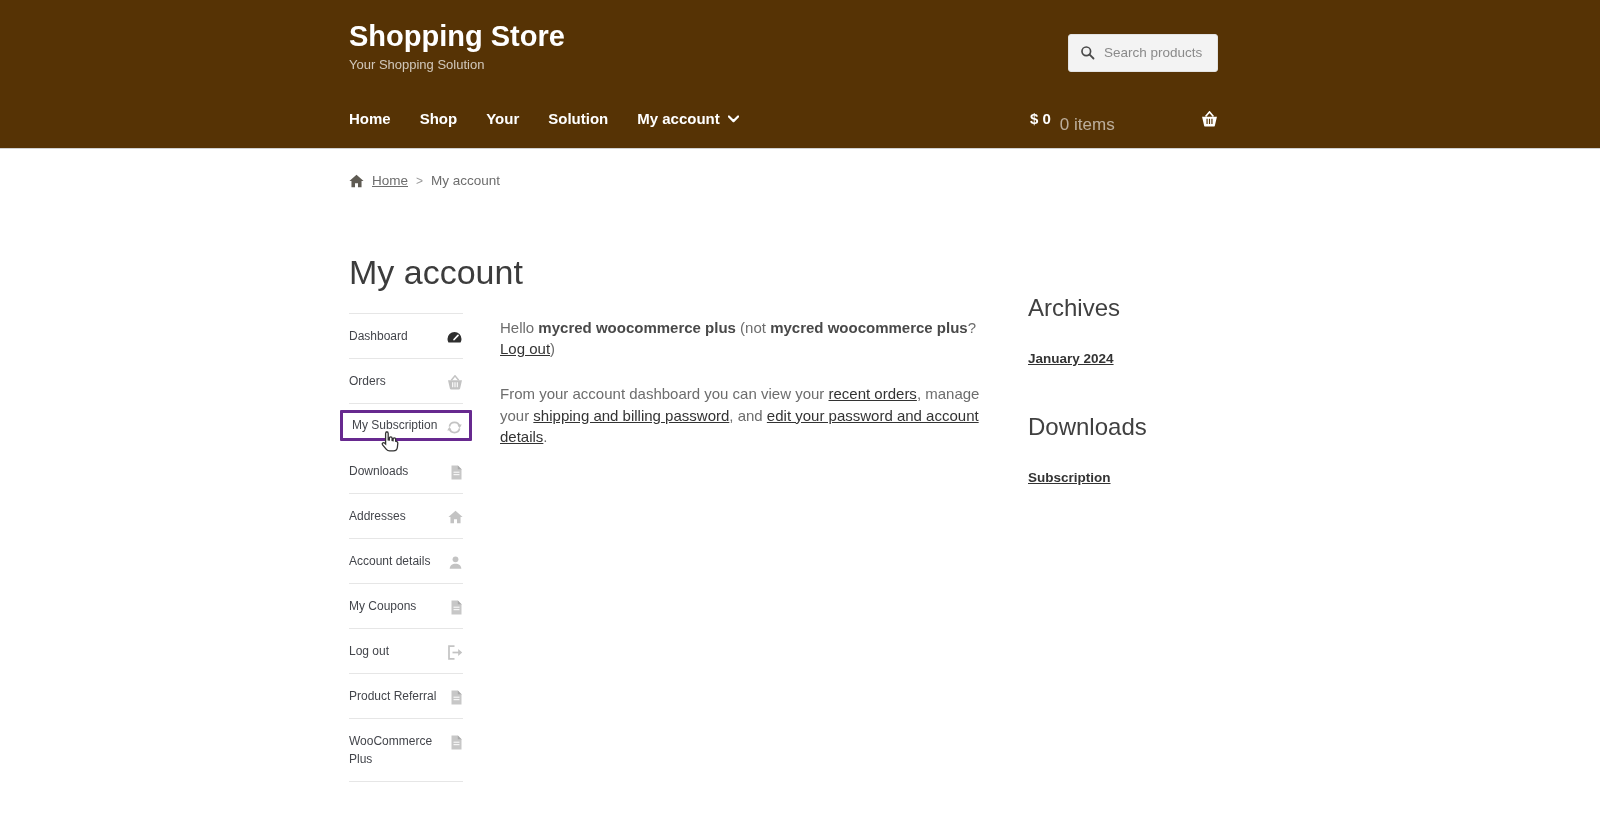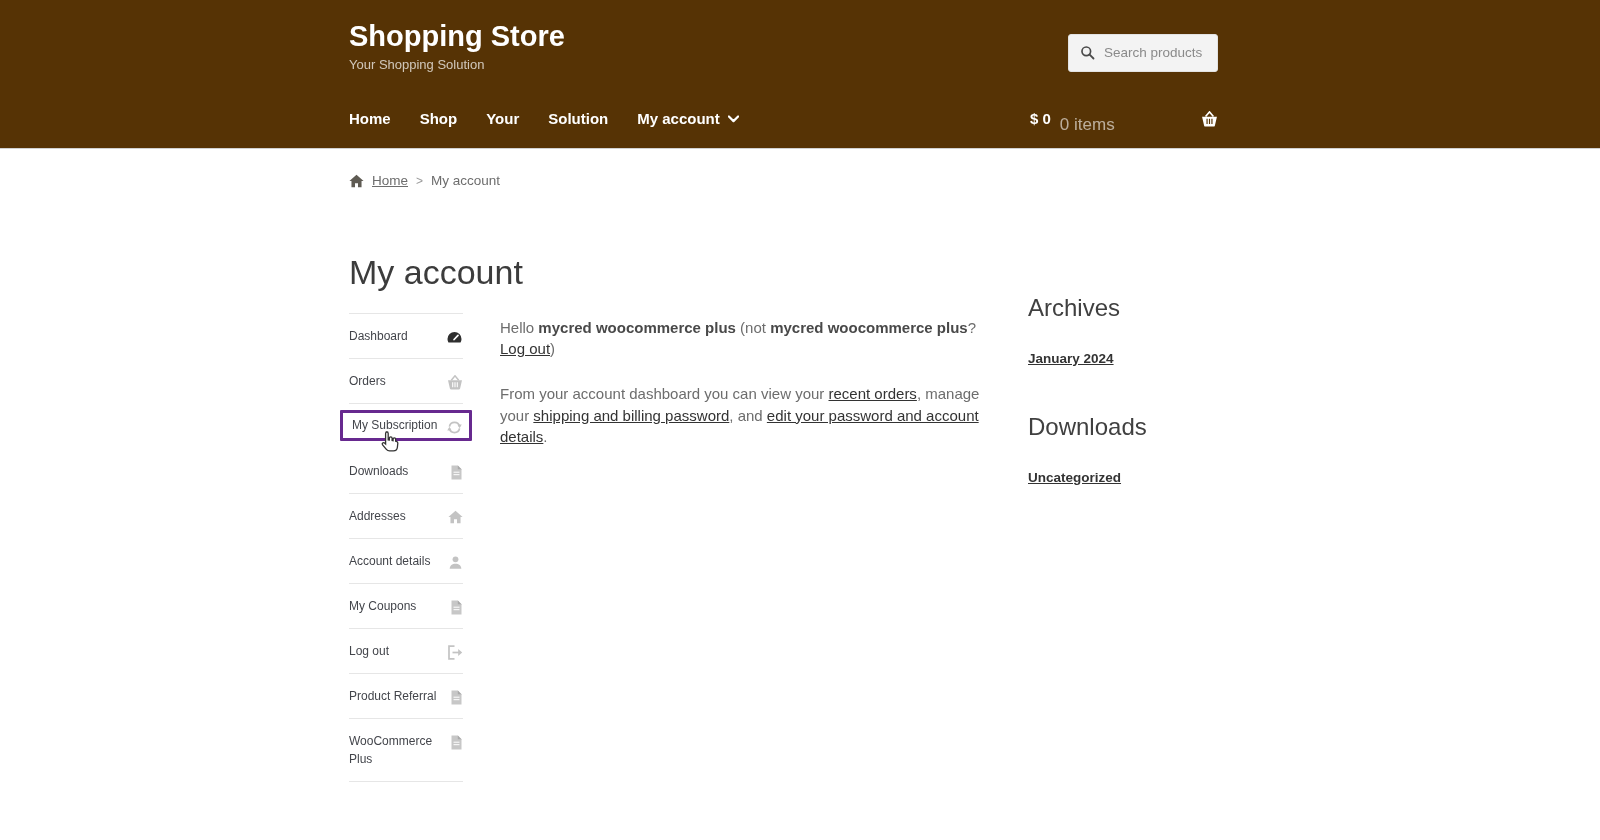--- a/index.html
+++ b/index.html
@@ -345,16 +345,16 @@
     </div>
   </div>
 
   <aside class="widgets">
     <section class="widget-archives">
       <h2 class="widget-title">Archives</h2>
       <a href="#" class="widget-link">January 2024</a>
     </section>
     <section class="widget-categories">
       <h2 class="widget-title">Downloads</h2>
-      <a href="#" class="widget-link">Uncategorized</a>
+      <a href="#" class="widget-link">Subscription</a>
     </section>
   </aside>
 </div>
 
 </body></html>

